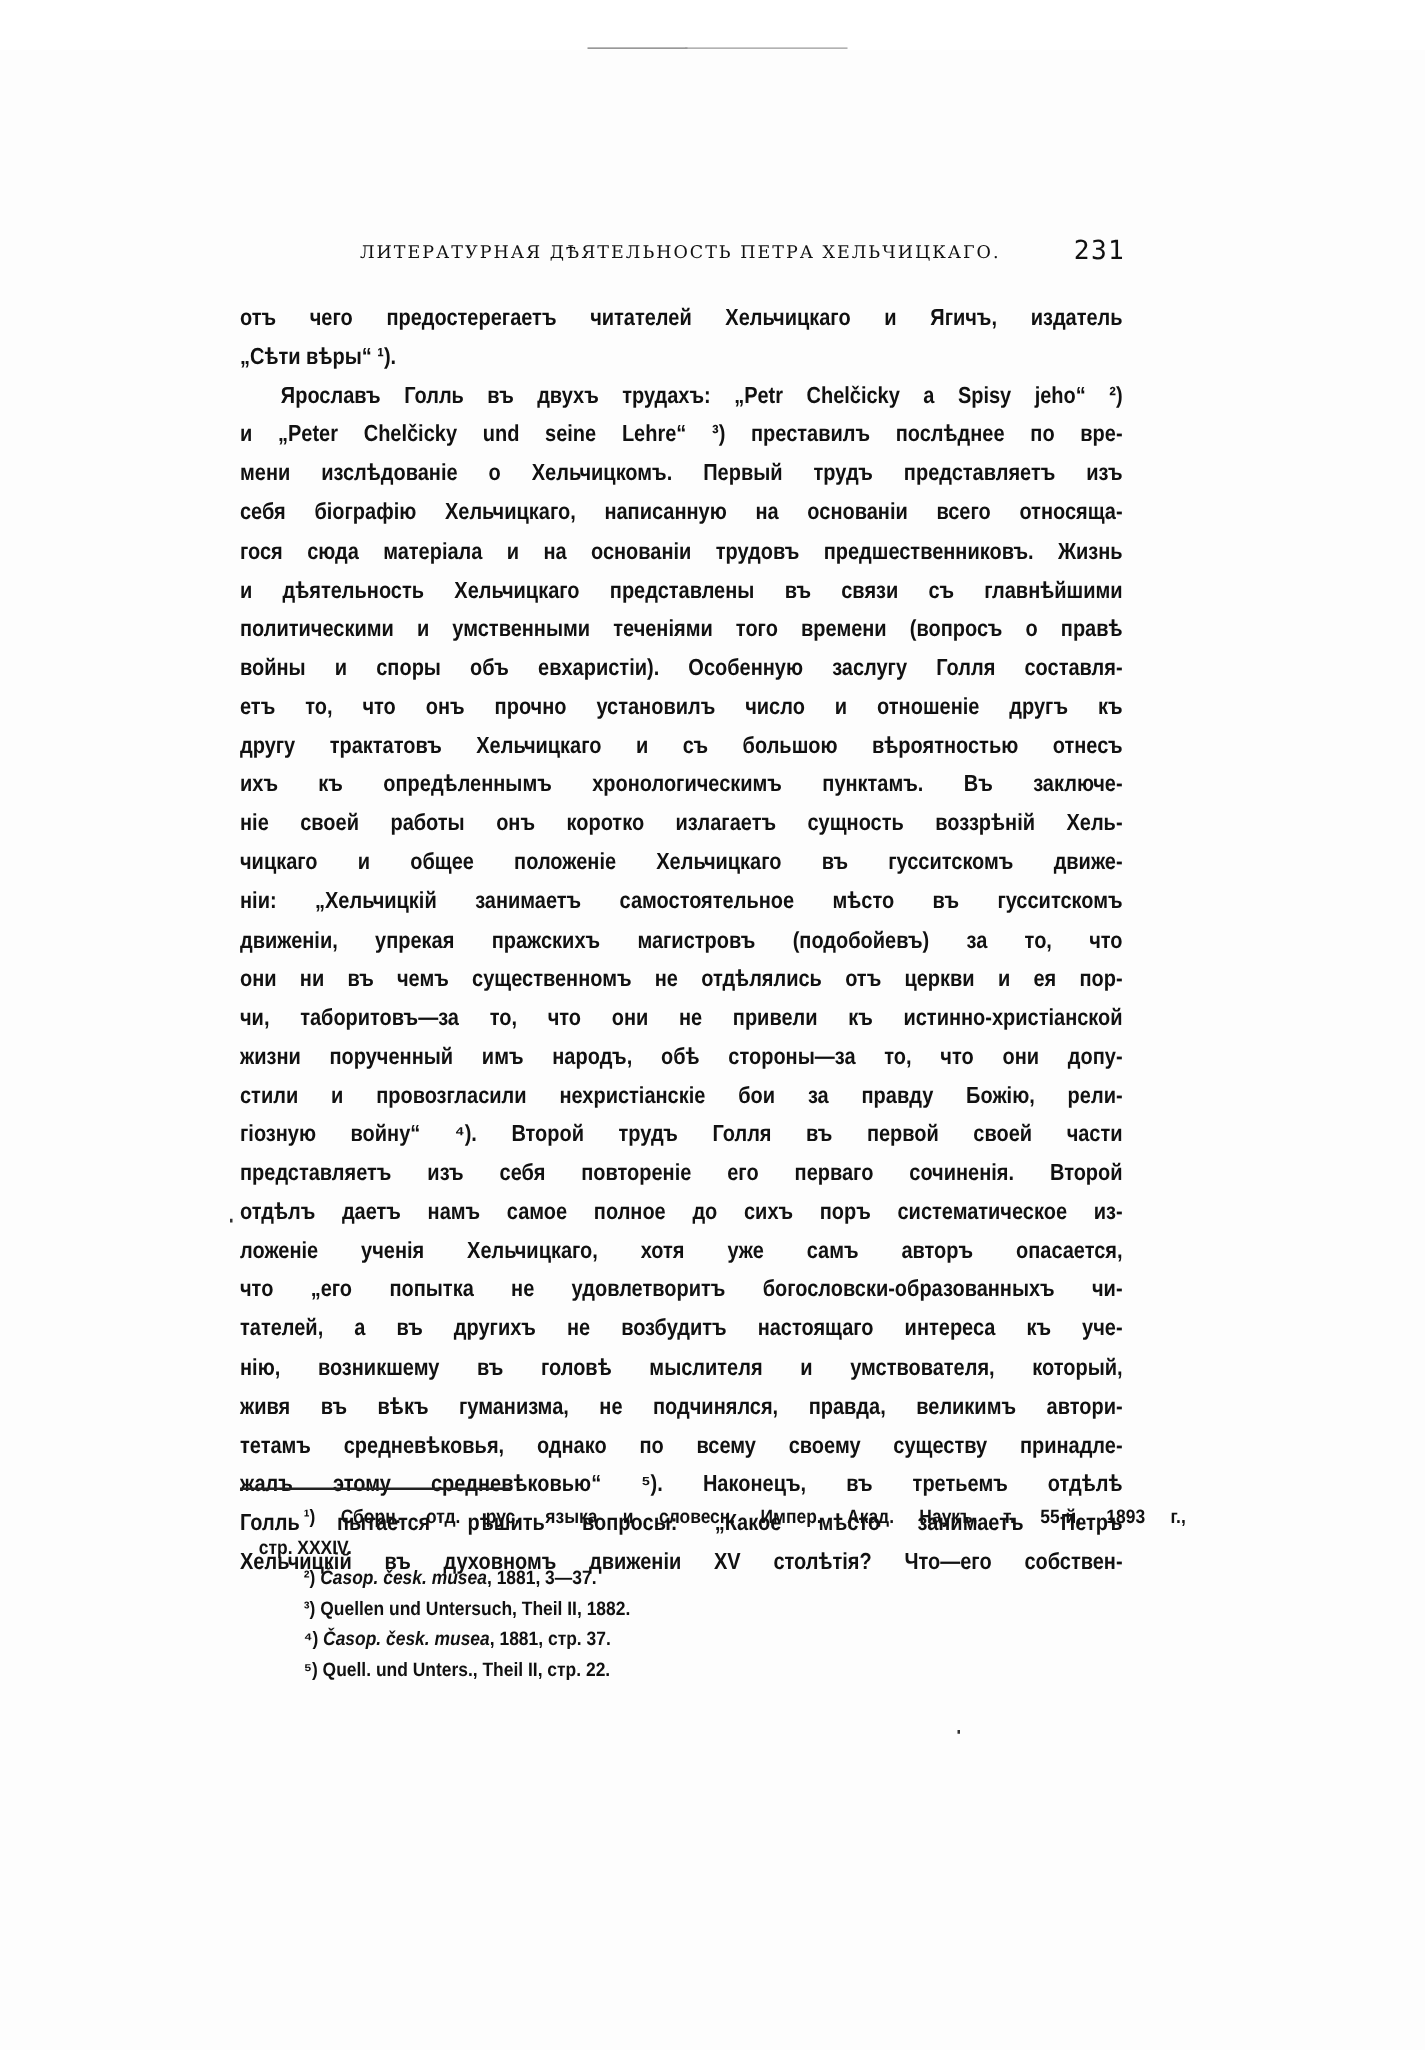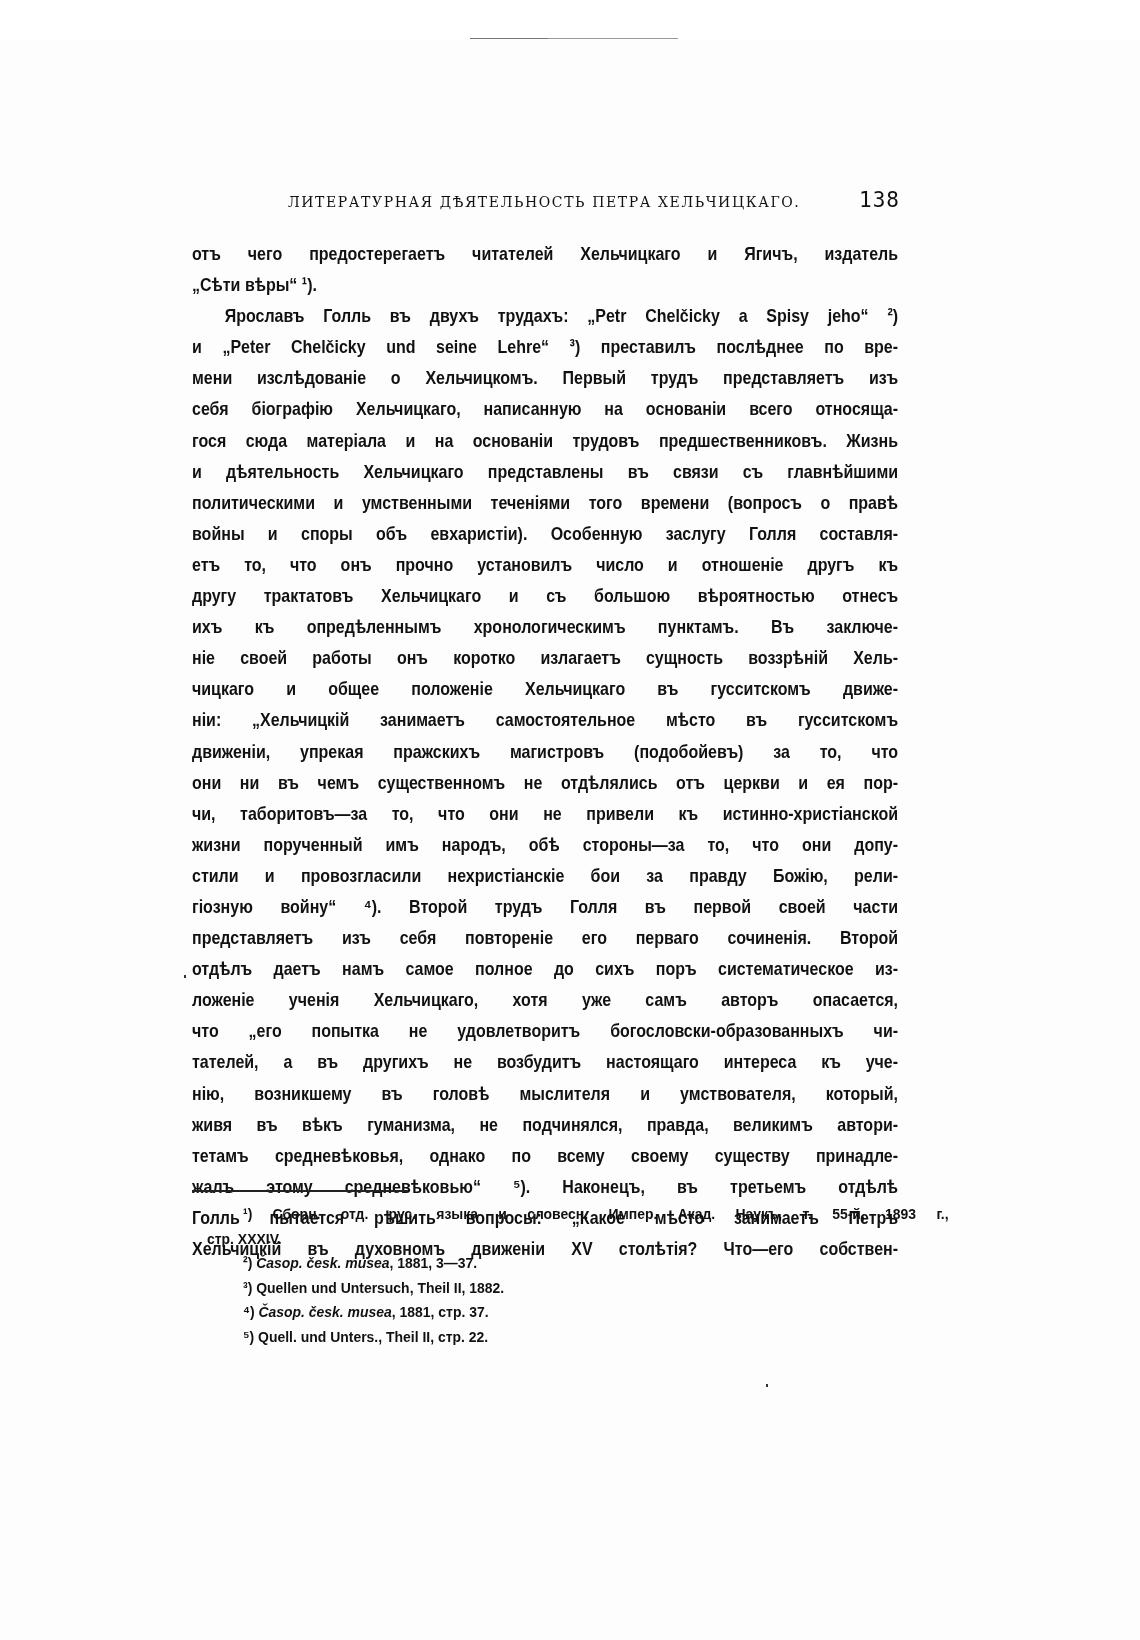--- a/index.html
+++ b/index.html
@@ -36,21 +36,21 @@
   </style>
 </head>
 <body>
 
 <div class="scan-shade"></div>
 <div class="top-rule" style="left:470px;width:80px;"></div>
 <div class="top-rule" style="left:548px;width:130px;background:#999;"></div>
 
 <div class="header">
   <span class="running-title">ЛИТЕРАТУРНАЯ ДѢЯТЕЛЬНОСТЬ ПЕТРА ХЕЛЬЧИЦКАГО.</span>
-  <span class="page-number">138</span>
+  <span class="page-number">231</span>
 </div>
 
 <div class="body-text" id="body-text">
     <div class="line">отъ чего предостерегаетъ читателей Хельчицкаго и Ягичъ, издатель</div>
     <div class="line last">„Сѣти вѣры“ ¹).</div>
     <div class="line indent">Ярославъ Голль въ двухъ трудахъ: „Petr Chelčicky a Spisy jeho“ ²)</div>
     <div class="line">и „Peter Chelčicky und seine Lehre“ ³) преставилъ послѣднее по вре-</div>
     <div class="line">мени изслѣдованіе о Хельчицкомъ. Первый трудъ представляетъ изъ</div>
     <div class="line">себя біографію Хельчицкаго, написанную на основаніи всего относяща-</div>
     <div class="line">гося сюда матеріала и на основаніи трудовъ предшественниковъ. Жизнь</div>

